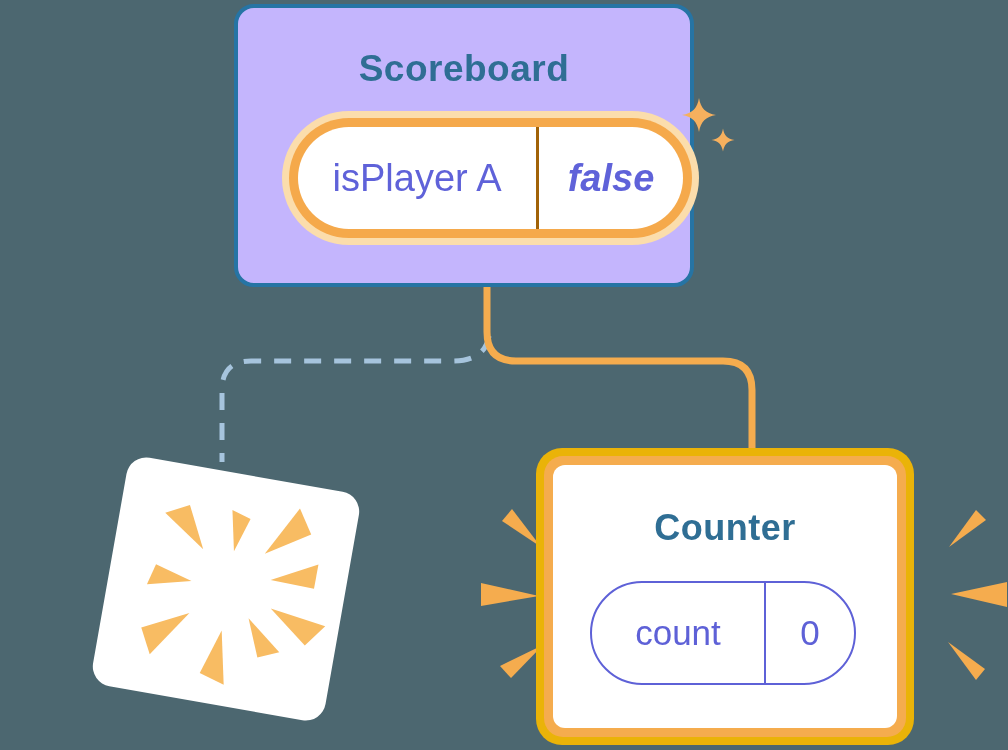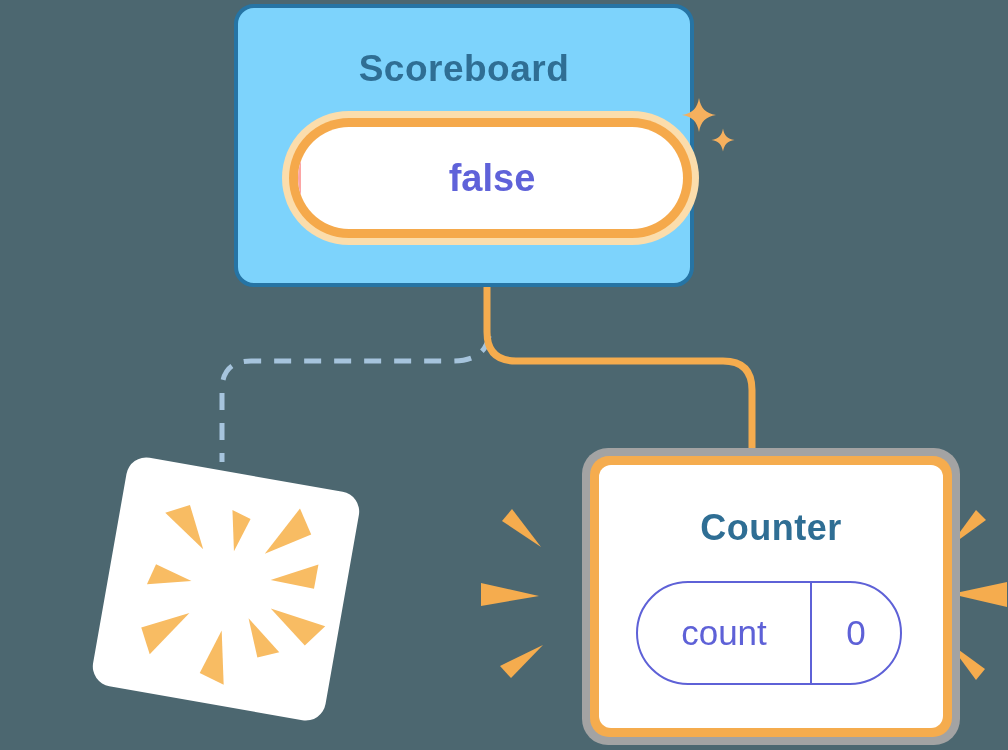--- a/index.html
+++ b/index.html
@@ -8,21 +8,21 @@
     background:#4C6770;
     font-family:"Liberation Sans", sans-serif;
     overflow:hidden;
   }
   .stage{position:relative;width:1008px;height:750px;background:#4C6770;}
   .layer{position:absolute;left:0;top:0;}
 
   
   .card-blue{
     position:absolute;left:234px;top:4px;width:460px;height:283px;
-    background:#7dd3fc;border:4.5px solid #2674A4;border-radius:20px;
+    background:#c4b5fd;border:4.5px solid #2674A4;border-radius:20px;
     box-sizing:border-box;z-index:2;
   }
   .card-title{
     position:absolute;left:0;right:0;top:40px;text-align:center;
     font-size:37px;font-weight:600;color:#2F6E94;letter-spacing:.5px;
   }
   .pill-halo{
     position:absolute;left:44px;top:103px;width:417px;height:134px;
     background:#FBDDAC;border-radius:999px;padding:7px;box-sizing:border-box;
   }
@@ -32,29 +32,29 @@
   }
   .pill-body{
     width:100%;height:100%;background:#ffffff;border-radius:999px;
     display:flex;align-items:stretch;overflow:hidden;
   }
   .pill-cell{
     display:flex;align-items:center;justify-content:center;
     font-size:38px;color:#5F62D9;
   }
   .pill-cell.key{flex:0 0 238px;}
-  .pill-cell.val{flex:1;border-left:3px solid #fca5a5;font-weight:700;}
+  .pill-cell.val{flex:1;border-left:3px solid #a16207;font-weight:700;font-style:italic;}
 
   
   .sparkles{position:absolute;left:439px;top:79px;width:70px;height:70px;}
 
   
   .counter-halo{
-    position:absolute;left:582px;top:448px;width:378px;height:297px;
-    background:#a3a3a3;border-radius:26px;padding:8px;box-sizing:border-box;
+    position:absolute;left:536px;top:448px;width:378px;height:297px;
+    background:#eab308;border-radius:26px;padding:8px;box-sizing:border-box;
     z-index:2;
   }
   .counter-ring{
     width:100%;height:100%;background:#F5AC4E;border-radius:19px;
     padding:9px;box-sizing:border-box;
   }
   .counter-body{
     width:100%;height:100%;background:#ffffff;border-radius:12px;
     position:relative;
   }
@@ -112,20 +112,21 @@
       <polygon points="948,642 976,680 985,669"></polygon>
     </g>
   </svg>
 
   <div class="card-blue">
     <div class="card-title">Scoreboard</div>
 
     <div class="pill-halo">
       <div class="pill-ring">
         <div class="pill-body">
+          <div class="pill-cell key">isPlayer A</div>
           <div class="pill-cell val">false</div>
         </div>
       </div>
     </div>
 
     <svg class="sparkles" viewBox="0 0 70 70">
       <g fill="#F6B05E">
         <path transform="translate(22,28)" d="M0,-17 C1.8,-6.5 6.5,-1.8 17,0 C6.5,1.8 1.8,6.5 0,17 C-1.8,6.5 -6.5,1.8 -17,0 C-6.5,-1.8 -1.8,-6.5 0,-17 Z"></path>
         <path transform="translate(46,53) scale(0.68)" d="M0,-17 C1.8,-6.5 6.5,-1.8 17,0 C6.5,1.8 1.8,6.5 0,17 C-1.8,6.5 -6.5,1.8 -17,0 C-6.5,-1.8 -1.8,-6.5 0,-17 Z"></path>
       </g>

